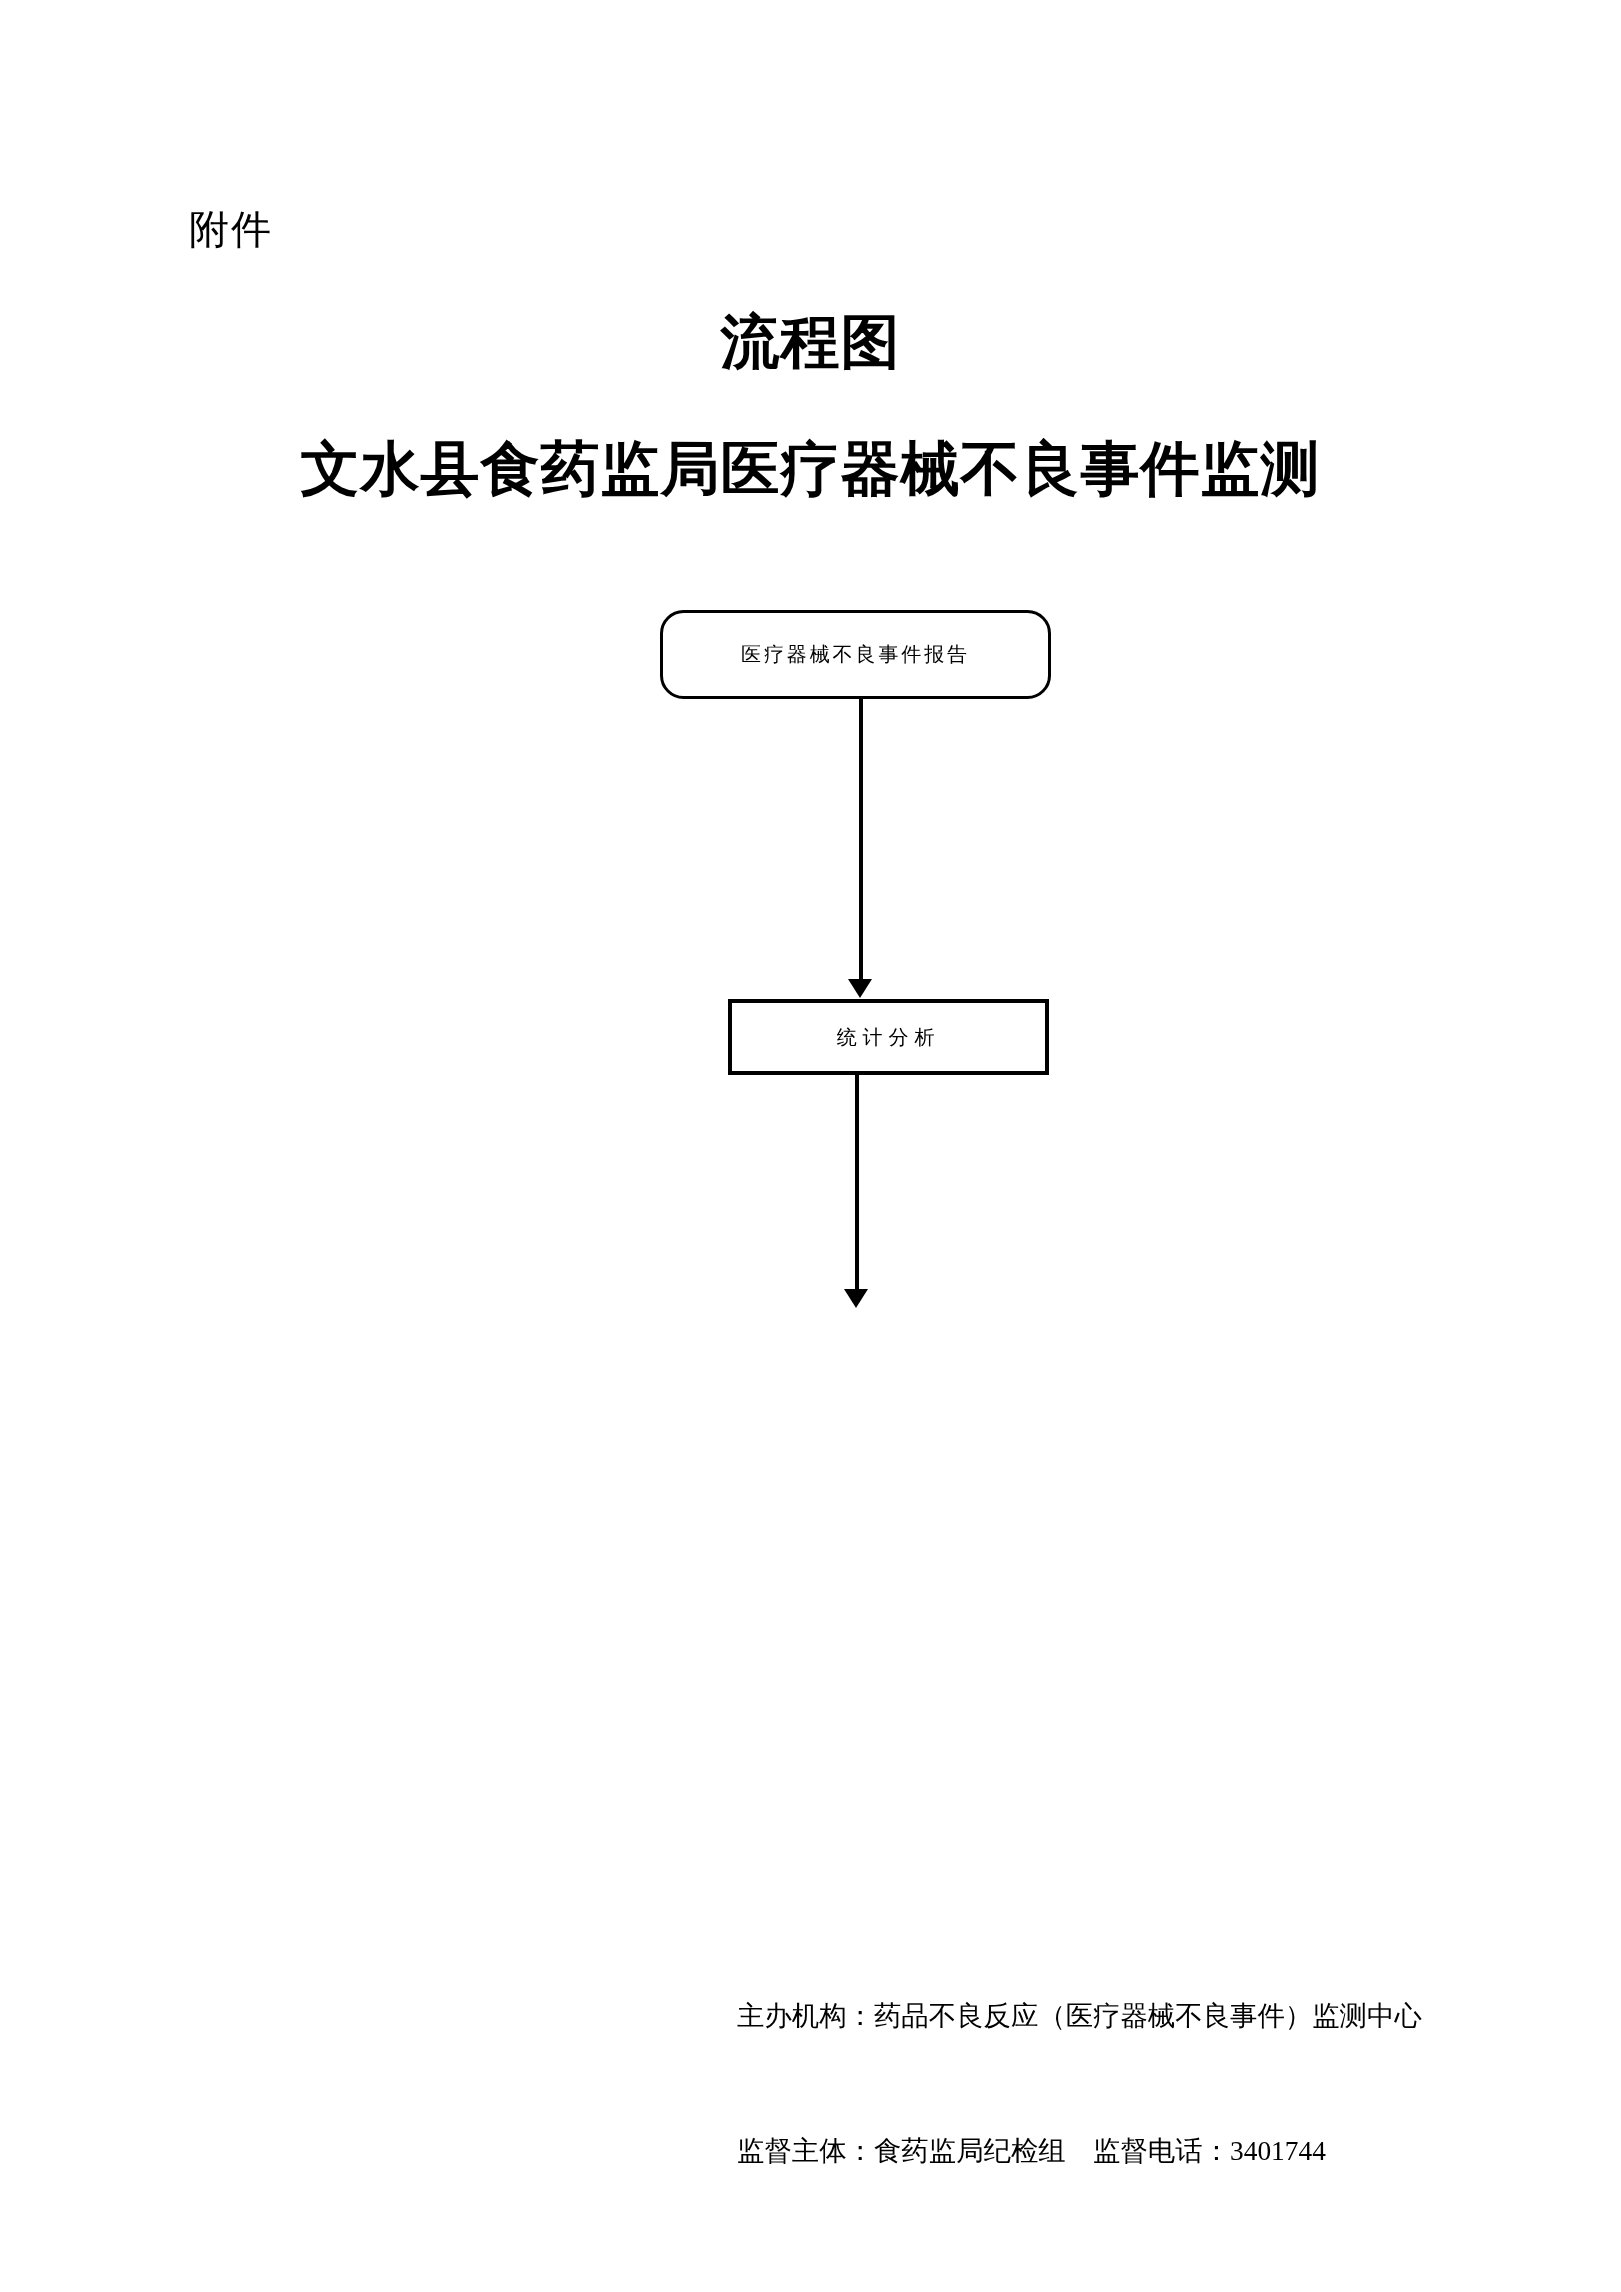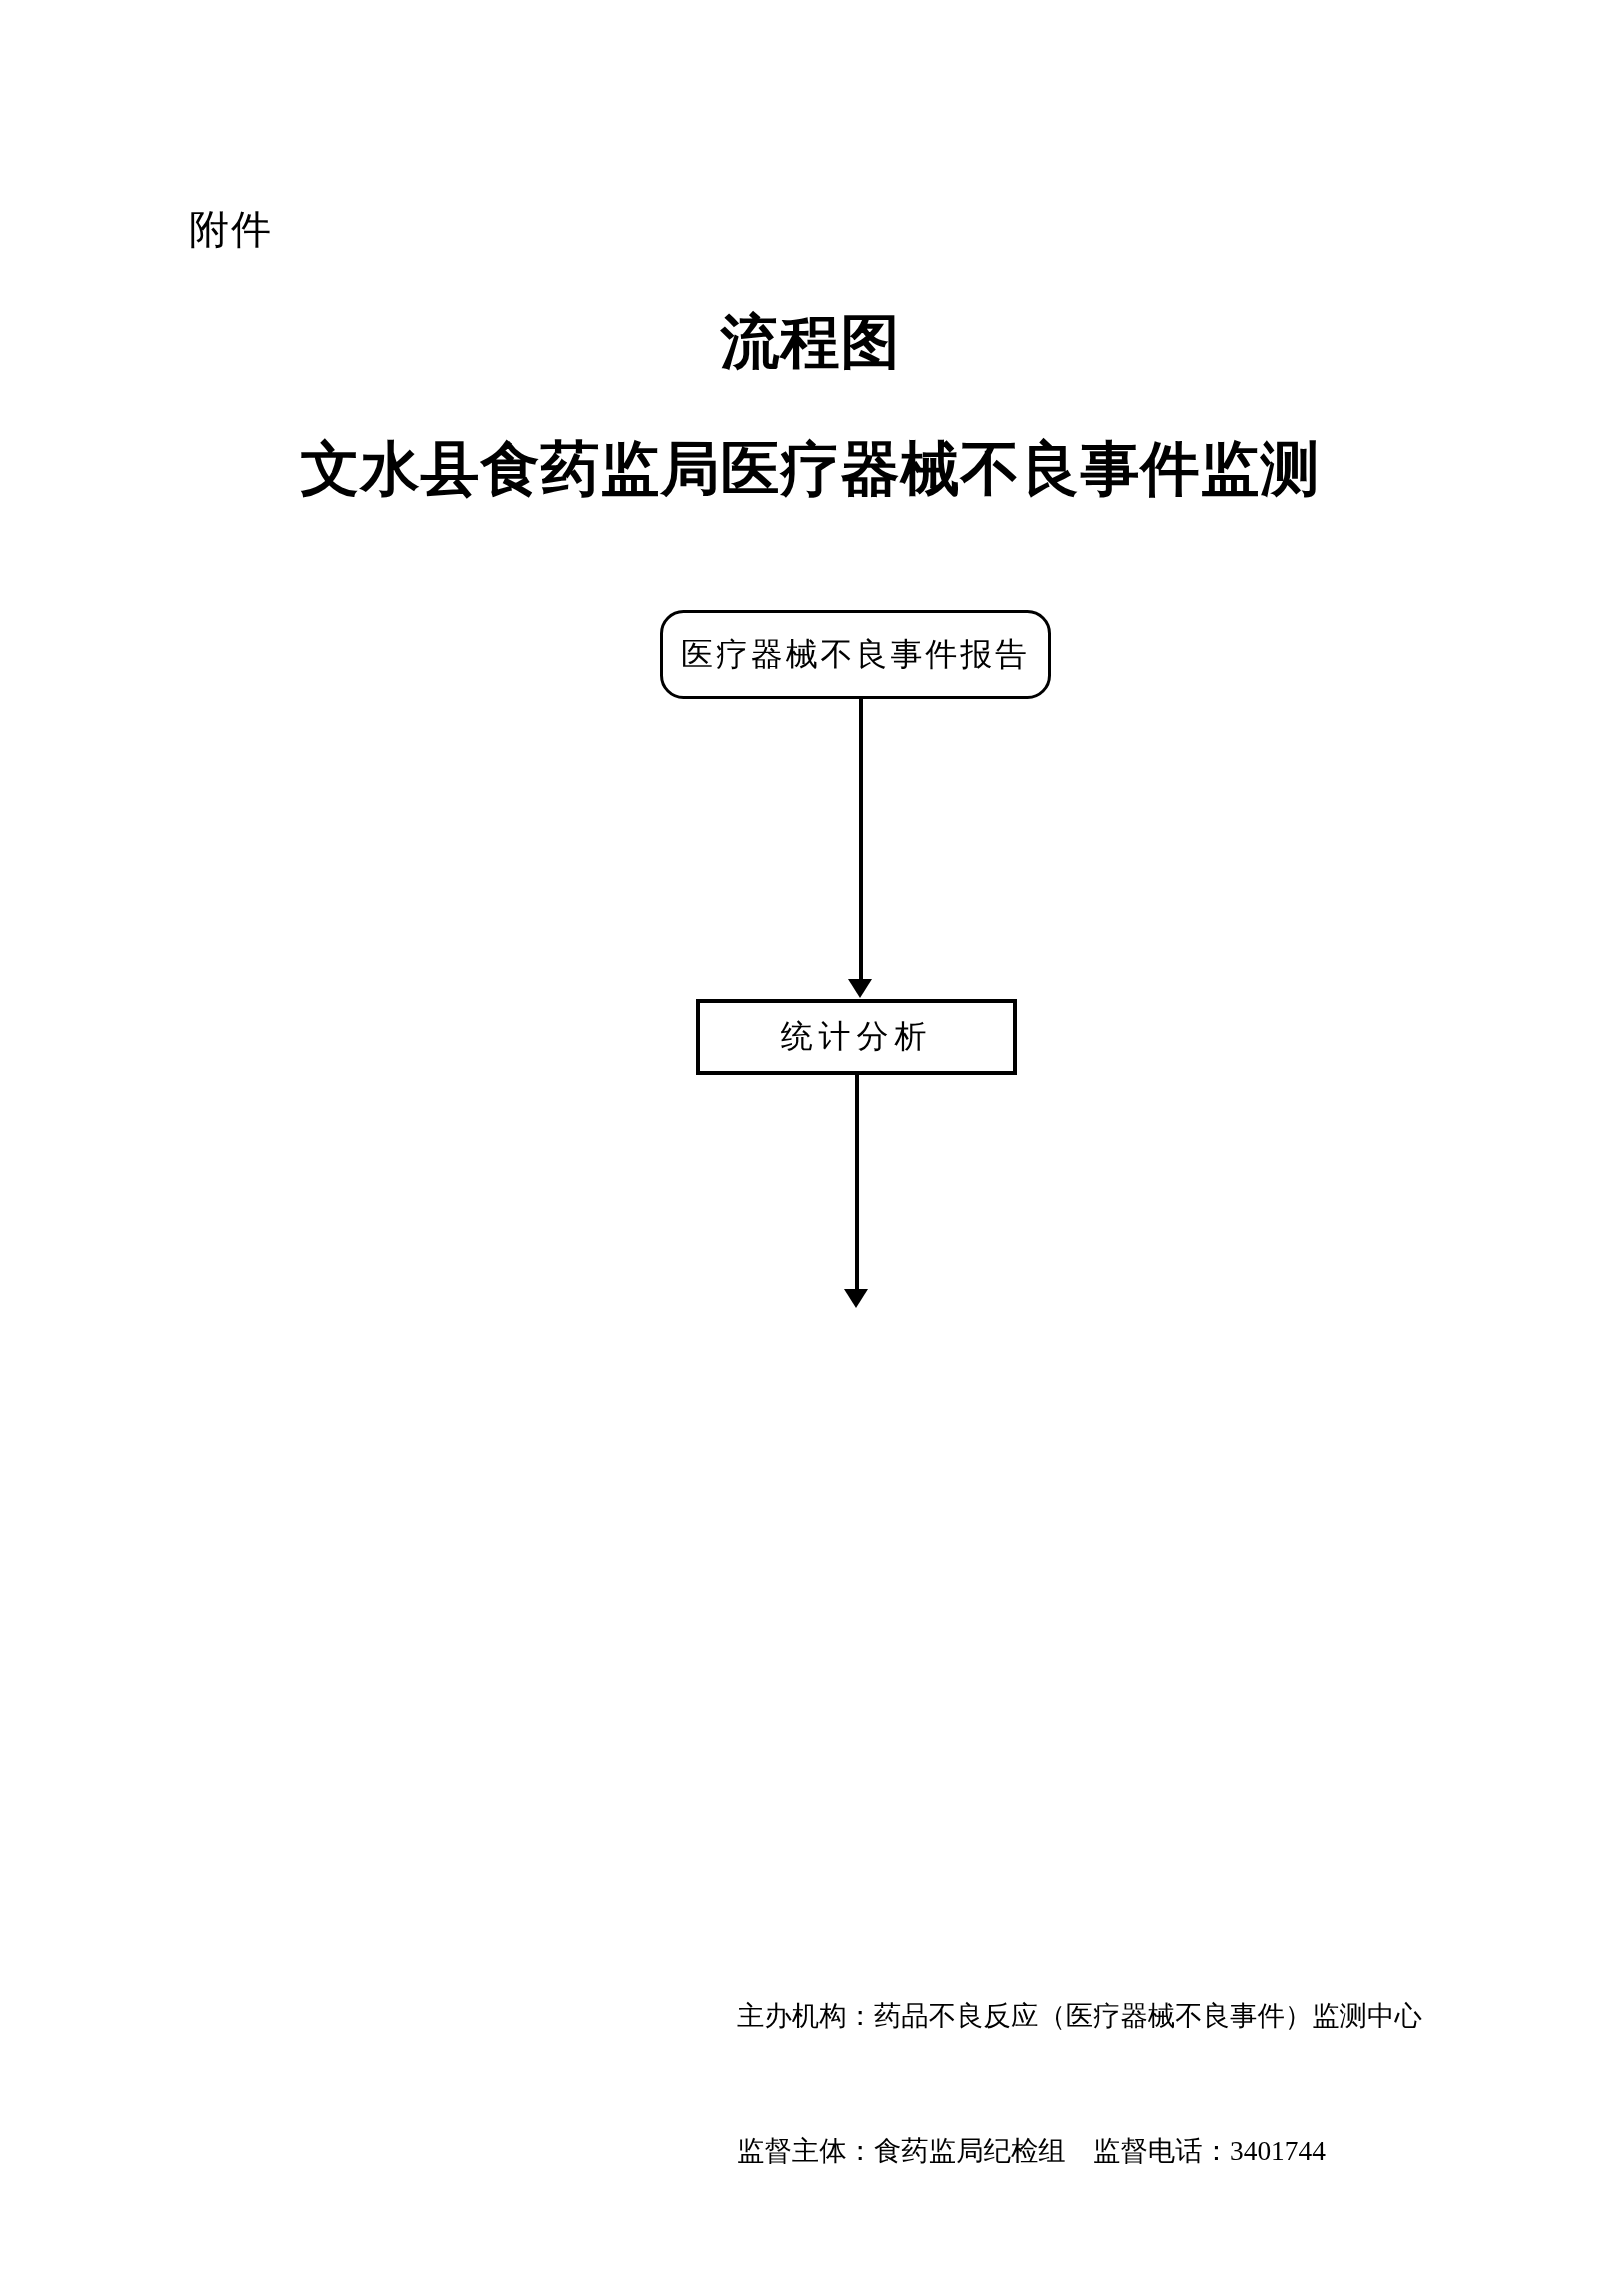--- a/index.html
+++ b/index.html
@@ -36,31 +36,31 @@
     line-height: 127px;
     letter-spacing: 1px;
   }
   .node {
     position: absolute;
     display: flex;
     align-items: center;
     justify-content: center;
     border: 3.9px solid var(--ink, #000000);
     background: var(--paper, #ffffff);
-    font-size: 32px;
+    font-size: 20px;
     text-align: left;
   }
   .node.rounded { border-radius: 23.5px; }
   .node.n1 {
     left: 660px; top: 610px;
     width: 391px; height: 89px;
     letter-spacing: 2.9px;
   }
   .node.n2 {
-    left: 696px; top: 999px;
+    left: 728px; top: 999px;
     width: 321px; height: 76px;
     border-width: 4.9px;
     letter-spacing: 5.9px;
   }
   .node.n3 {
     left: 698px; top: 1308px;
     width: 302px; height: 86px;
     border-radius: 21.6px;
   }
   .arrow-line {

